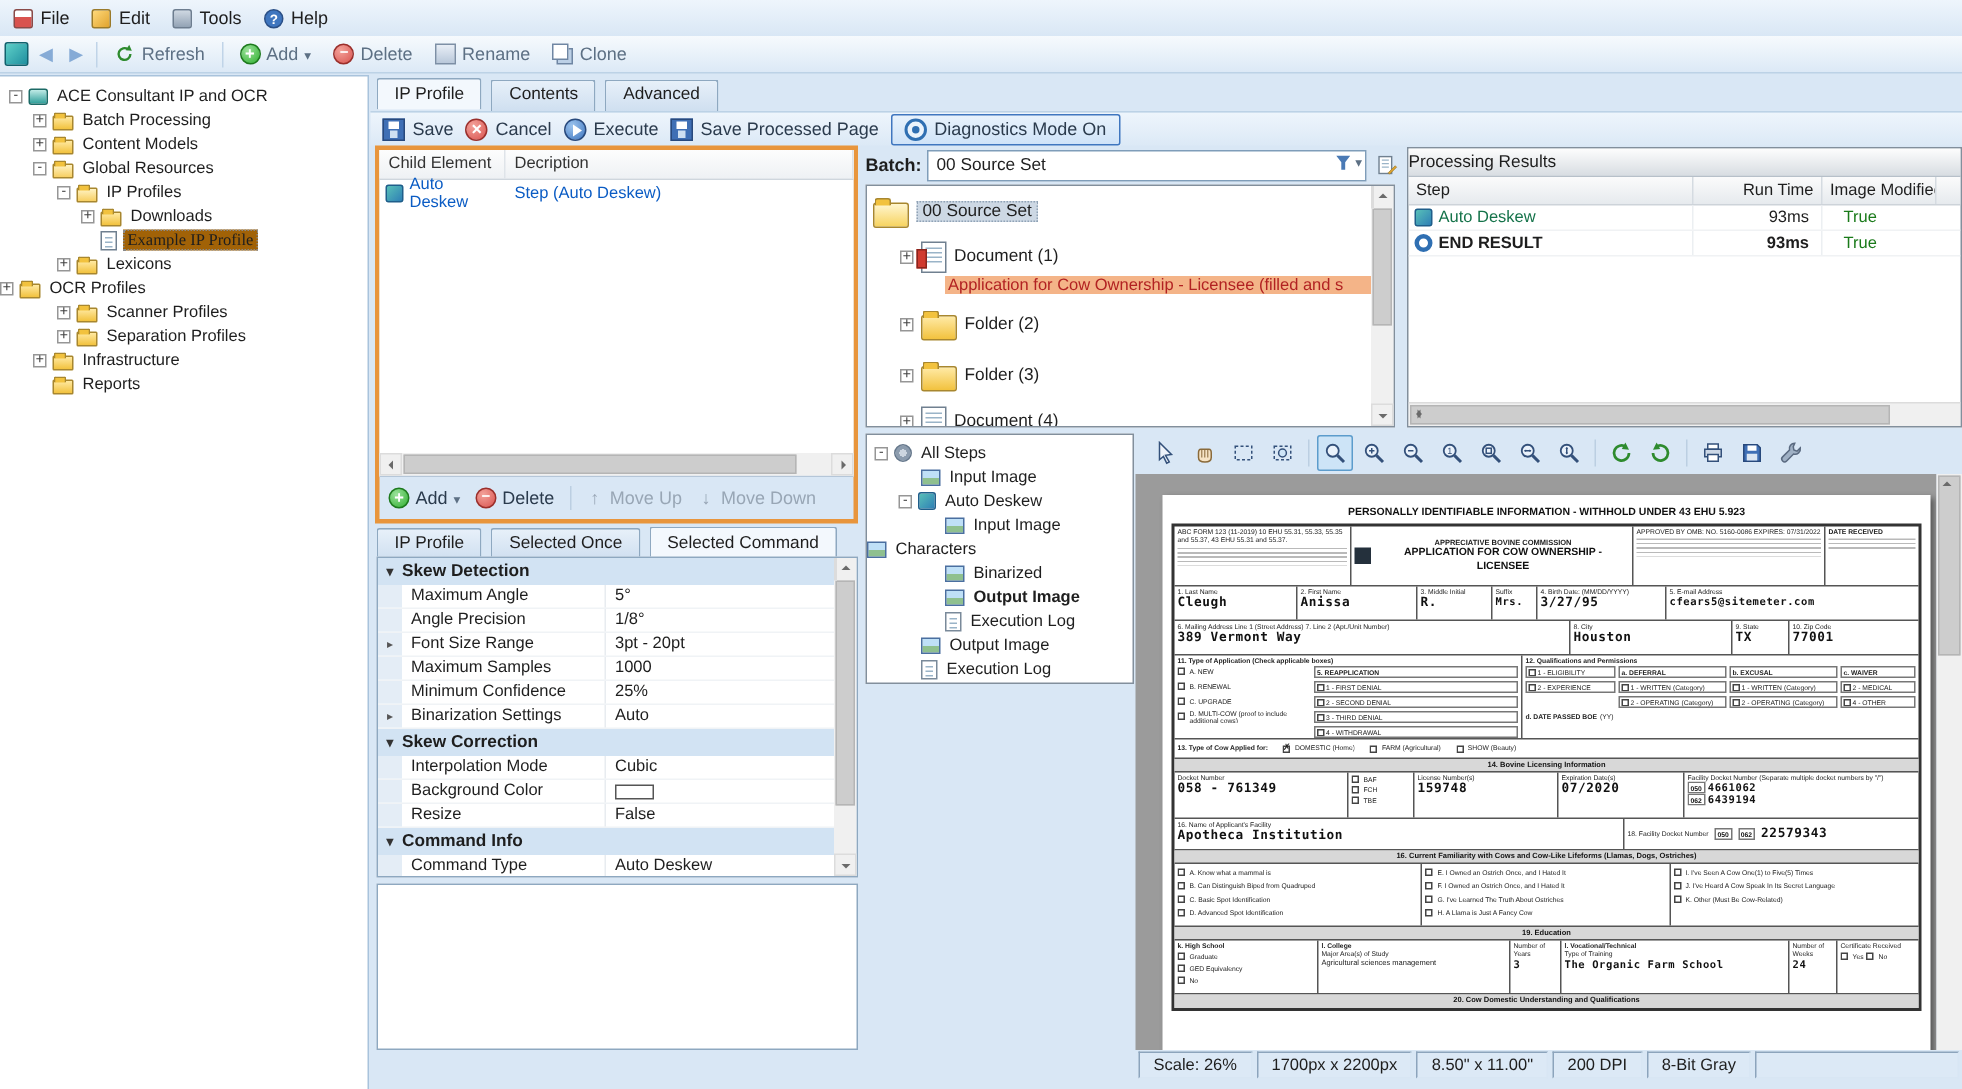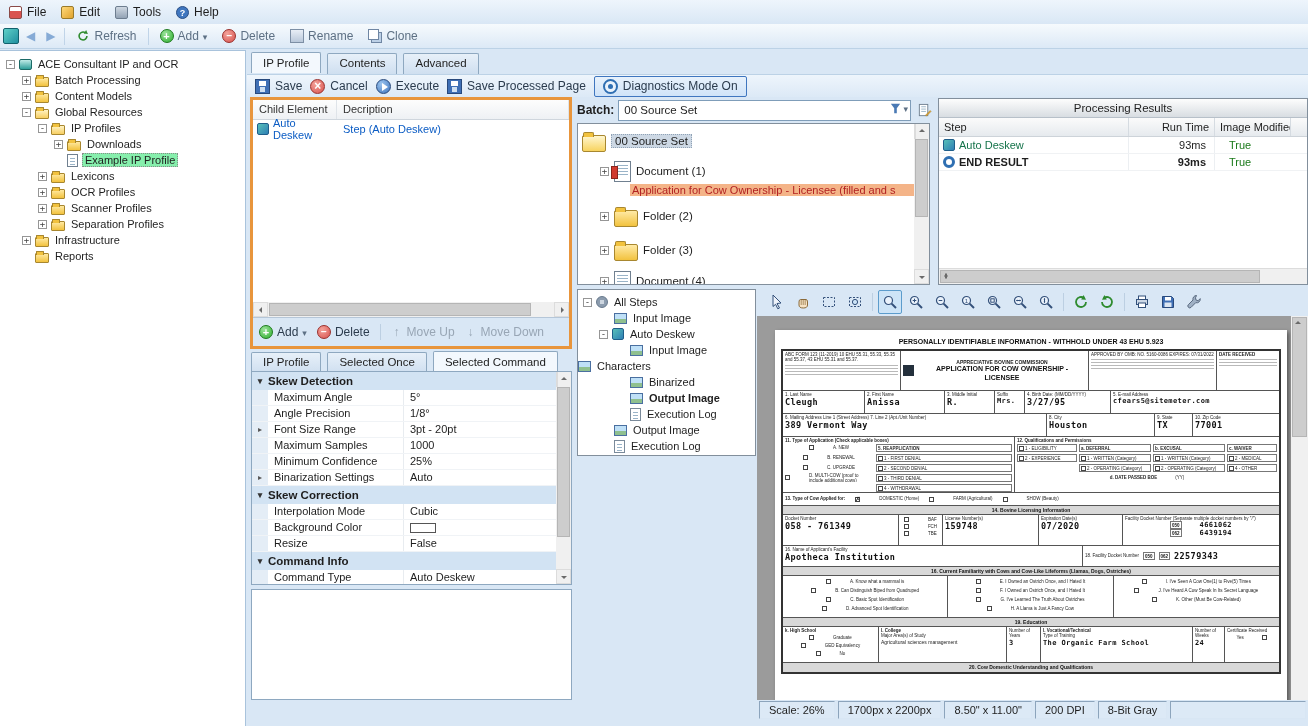--- a/index.html
+++ b/index.html
@@ -32,21 +32,21 @@
   .caret::after{content:"▾";color:#5d7084;font-size:9px;}
 
   
   .nav-tree{position:absolute;left:0;top:50px;width:246px;bottom:0;background:#fff;border-right:1px solid #a9c3dc;border-top:1px solid #a9c3dc;padding-top:5px;overflow:hidden;}
   .t-row{display:flex;align-items:center;height:16px;gap:4px;font-size:11px;white-space:nowrap;}
   .t-exp{width:9px;height:9px;border:1px solid #969696;background:#fff;font-size:9px;text-align:center;line-height:7px;color:#444;flex:none;font-family:"DejaVu Sans Mono",monospace;}
   .t-exp.plus::after{content:"+";}
   .t-exp.minus::after{content:"-";}
   .t-exp.none{visibility:hidden;}
   .t-label{padding:0 2px;}
-  .t-label.selected{background:#86efac;border:1px dotted #8a8a8a;}
+  .t-label.selected{background:#a16207;border:1px dotted #8a8a8a;font-family:Liberation Serif, serif;}
   .ico{flex:none;position:relative;}
   .ico-app{width:13px;height:11px;background:linear-gradient(#bfeae6,#2f9f9a);border:1px solid #1c6a66;border-radius:2px;}
   .ico-folder{width:14px;height:10px;background:linear-gradient(#ffe9a2,#f2c23e);border:1px solid #a8872f;border-radius:1px;margin-top:3px;}
   .ico-folder::before{content:"";position:absolute;left:0;top:-3px;width:6px;height:3px;background:#f2c23e;border:1px solid #a8872f;border-bottom:none;border-radius:1px 1px 0 0;}
   .ico-folder.open{background:linear-gradient(#fff3c4,#f7cf62);}
   .ico-page{width:11px;height:13px;background:#fff;border:1px solid #708090;}
   .ico-page::before{content:"";position:absolute;left:2px;top:3px;right:2px;height:1px;background:#9ab4c8;box-shadow:0 3px 0 #9ab4c8,0 6px 0 #9ab4c8;}
 
   
   .main-tabs{position:absolute;left:251px;top:53px;display:flex;}
@@ -130,21 +130,21 @@
 
   
   .steps-panel{position:absolute;left:577px;top:289px;width:179px;height:167px;background:#fff;border:1px solid #828f9c;overflow:hidden;padding-top:4px;}
   .ico-gear{width:12px;height:12px;border-radius:50%;background:radial-gradient(circle,#cdd6e0 35%,#8c9cae 36%);border:1px solid #66788c;flex:none;}
   .ico-img{width:13px;height:11px;background:linear-gradient(#bfe0f7 55%,#8fc08f 55%);border:1px solid #4a6fa0;flex:none;}
   .ico-log{width:11px;height:13px;background:#fff;border:1px solid #7a8a9a;position:relative;flex:none;}
   .ico-log::before{content:"";position:absolute;left:2px;top:3px;right:2px;height:1px;background:#9ab4c8;box-shadow:0 3px 0 #9ab4c8,0 6px 0 #9ab4c8;}
 
   
   .results{position:absolute;left:938px;top:98px;width:370px;height:187px;background:#fff;border:1px solid #828f9c;overflow:hidden;}
-  .res-title{height:19px;background:linear-gradient(#fdfdfd,#d8dde2);border-bottom:1px solid #b7c0c9;text-align:center;font-size:11.5px;line-height:18px;}
+  .res-title{height:19px;background:linear-gradient(#fdfdfd,#d8dde2);border-bottom:1px solid #b7c0c9;text-align:left;font-size:11.5px;line-height:18px;}
   .res-head{display:flex;height:19px;background:linear-gradient(#fbfbfb,#e6eaee);border-bottom:1px solid #cdd3d9;font-size:11px;}
   .res-head>div{padding:3px 5px;border-right:1px solid #d5dbe1;overflow:hidden;white-space:nowrap;}
   .res-row{display:flex;height:17px;font-size:11px;align-items:center;border-bottom:1px solid #f0f2f4;}
   .rc1{width:190px;flex:none;display:flex;align-items:center;gap:4px;padding-left:4px;border-right:1px solid #eceff2;height:100%;}
   .rc2{width:86px;flex:none;text-align:right;padding-right:8px;border-right:1px solid #eceff2;height:100%;line-height:17px;}
   .rc3{width:76px;flex:none;padding-left:14px;height:100%;line-height:17px;overflow:hidden;}
   .green{color:#1a7a1a;}
   .stepname{color:#15734a;}
   .bold{font-weight:bold;}
   .ico-ring{width:12px;height:12px;border-radius:50%;border:3px solid #2f6fb2;background:#fff;flex:none;}
@@ -171,21 +171,21 @@
   .tl{font-size:4.5px;color:#222;}
   .hw{font-family:"DejaVu Sans Mono",monospace;font-weight:bold;font-size:8.5px;letter-spacing:.4px;}
   .hw.sm{font-size:7px;}
   .ck{display:inline-block;width:5px;height:5px;border:1px solid #444;background:#fff;vertical-align:middle;margin-right:1px;flex:none;}
   .ck.checked{position:relative;}
   .ck.checked::after{content:"✗";position:absolute;left:-1px;top:-2px;font-size:6px;color:#222;}
   .fp{height:12px;background:repeating-linear-gradient(#b9b9b9 0 1px,transparent 1px 3px);margin-top:2px;}
   .band{background:#d8d8d8;border-bottom:1px solid #555;font-size:5px;font-weight:bold;text-align:center;line-height:9px;height:9px;overflow:hidden;}
   .logo-sq{width:11px;height:11px;background:#24303c;flex:none;}
   .cell-stack{display:flex;flex-direction:column;gap:1px;}
-  .opt{display:flex;align-items:center;gap:18px;height:9px;overflow:hidden;justify-content:center;}
+  .opt{display:flex;align-items:center;gap:2px;height:9px;overflow:hidden;}
   .minicell{border:1px solid #777;padding:0 1px;margin:0.5px 0;height:8px;overflow:hidden;line-height:7px;}
 </style>
 </head>
 <body>
 
 <div class="app">
 
   <div class="menubar">
     <div class="menu-item">
         <span class="mico mico-file"></span>
@@ -271,21 +271,21 @@
     <div class="t-row" style="padding-left:54px">
         <span class="t-exp none"></span>
         <span class="ico ico-page"></span>
         <span class="t-label selected">Example IP Profile</span>
       </div>
     <div class="t-row" style="padding-left:38px">
         <span class="t-exp plus"></span>
         <span class="ico ico-folder"></span>
         <span class="t-label">Lexicons</span>
       </div>
-    <div class="t-row" style="padding-left:38px">
+    <div class="t-row" style="">
         <span class="t-exp plus"></span>
         <span class="ico ico-folder"></span>
         <span class="t-label">OCR Profiles</span>
       </div>
     <div class="t-row" style="padding-left:38px">
         <span class="t-exp plus"></span>
         <span class="ico ico-folder"></span>
         <span class="t-label">Scanner Profiles</span>
       </div>
     <div class="t-row" style="padding-left:38px">

